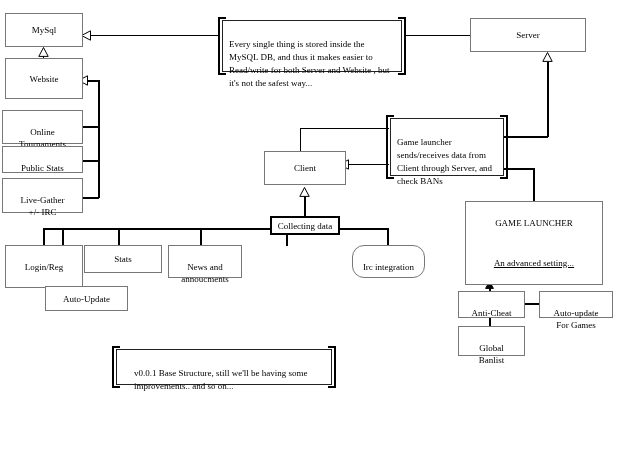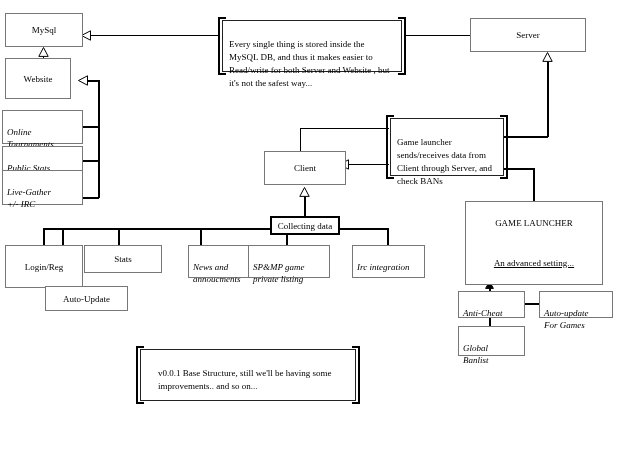--- a/index.html
+++ b/index.html
@@ -31,22 +31,21 @@
     white-space: pre-line;
   }
   .box.center {
     display: flex;
     align-items: center;
     justify-content: center;
     text-align: center;
   }
   .box.tl {
     padding: 3px 4px;
-    text-align: left;
-    font-style: italic;
+    text-align: center;
   }
   .box.stacked {
     display: flex;
     flex-direction: column;
     align-items: center;
     justify-content: center;
     text-align: center;
   }
   .box.stacked .ln2 { margin-top: 28px; text-decoration: underline; }
 
@@ -200,34 +199,34 @@
   </div>
 
   <div class="h2" style="left:524px; top:303px; width:15px;"></div>
 
   <div class="v2" style="left:489px; top:317px; height:9px;"></div>
 
   <div class="box center" style="left:5px; top:13px; width:78px; height:34px;">
     <span>MySql</span>
   </div>
 
-  <div class="box center" style="left:5px; top:58px; width:66px; height:41px;">
+  <div class="box center" style="left:5px; top:58px; width:78px; height:41px;">
     <span>Website</span>
   </div>
 
   <div class="box tl" style="left:2px; top:110px; width:81px; height:34px;">
     <span>Online
 Tournaments</span>
   </div>
 
   <div class="box tl" style="left:2px; top:146px; width:81px; height:27px;">
     <span>Public Stats</span>
   </div>
 
-  <div class="box tl" style="left:2px; top:170px; width:81px; height:35px;">
+  <div class="box tl" style="left:2px; top:178px; width:81px; height:35px;">
     <span>Live-Gather
 +/- IRC</span>
   </div>
 
   <div class="box center" style="left:470px; top:18px; width:116px; height:34px;">
     <span>Server</span>
   </div>
 
   <div class="box center" style="left:270px; top:216px; width:70px; height:19px; border:2px solid #000000;">
     <span>Collecting data</span>
@@ -238,31 +237,27 @@
   </div>
 
   <div class="box center" style="left:5px; top:245px; width:78px; height:43px;">
     <span>Login/Reg</span>
   </div>
 
   <div class="box center" style="left:84px; top:245px; width:78px; height:28px;">
     <span>Stats</span>
   </div>
 
-  <div class="box tl" style="left:168px; top:245px; width:74px; height:33px;margin-left:20px;">
+  <div class="box tl" style="left:168px; top:245px; width:74px; height:33px;">
     <span>News and
 annoucments</span>
   </div>
 
-  <div class="box tl" style="left:248px; top:245px; width:82px; height:33px;">
-    <span>SP&amp;MP game
-private listing</span>
-  </div>
-
-  <div class="box tl" style="left:352px; top:245px; width:73px; height:33px;">
+
+  <div class="box tl" style="left:352px; top:245px; width:73px; height:33px;border-radius:12px;">
     <span>Irc integration</span>
   </div>
 
   <div class="box center" style="left:45px; top:286px; width:83px; height:25px;">
     <span>Auto-Update</span>
   </div>
 
   <div class="box stacked" style="left:465px; top:201px; width:138px; height:84px;">
     <span>GAME LAUNCHER</span>
     <span class="ln2">An advanced setting...</span>
@@ -283,17 +278,17 @@
   </div>
 
   <div class="note" style="left:222px; top:20px; width:180px; height:52px;">
     <span>Every single thing is stored inside the MySQL DB, and thus it makes easier to Read/write for both Server and Website , but it's not the safest way...</span>
   </div>
 
   <div class="note" style="left:390px; top:118px; width:114px; height:58px;">
     <span>Game launcher sends/receives data from Client through Server, and check BANs</span>
   </div>
 
-  <div class="note" style="left:140px; top:349px; width:216px; height:52px;padding-left:17px;">
+  <div class="note" style="left:116px; top:349px; width:216px; height:36px;padding-left:17px;">
     <span>v0.0.1 Base Structure, still we'll be having some improvements.. and so on...</span>
   </div>
 
 </div>
 
 </body></html>

